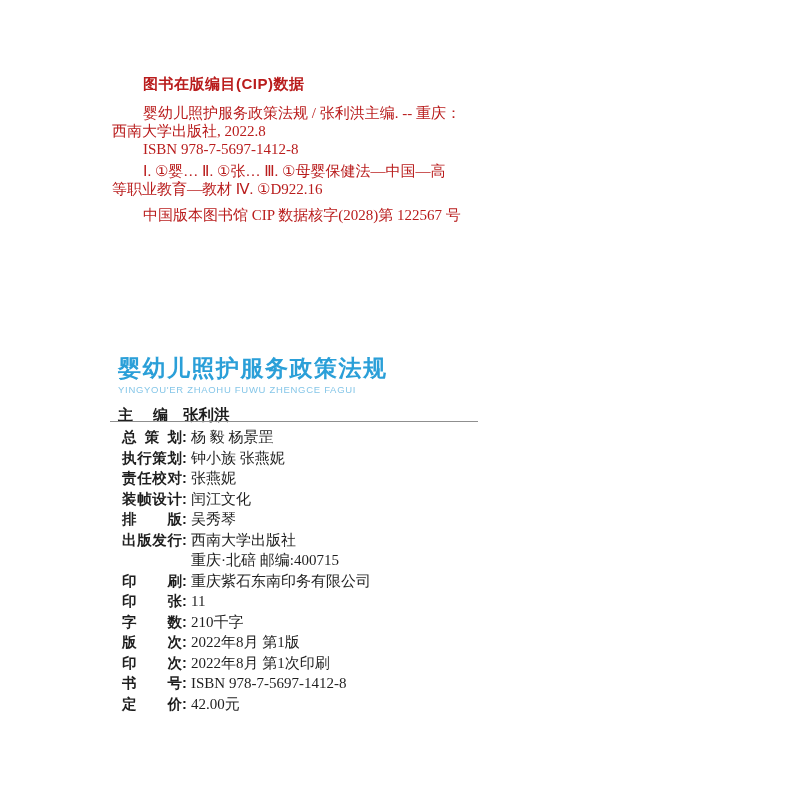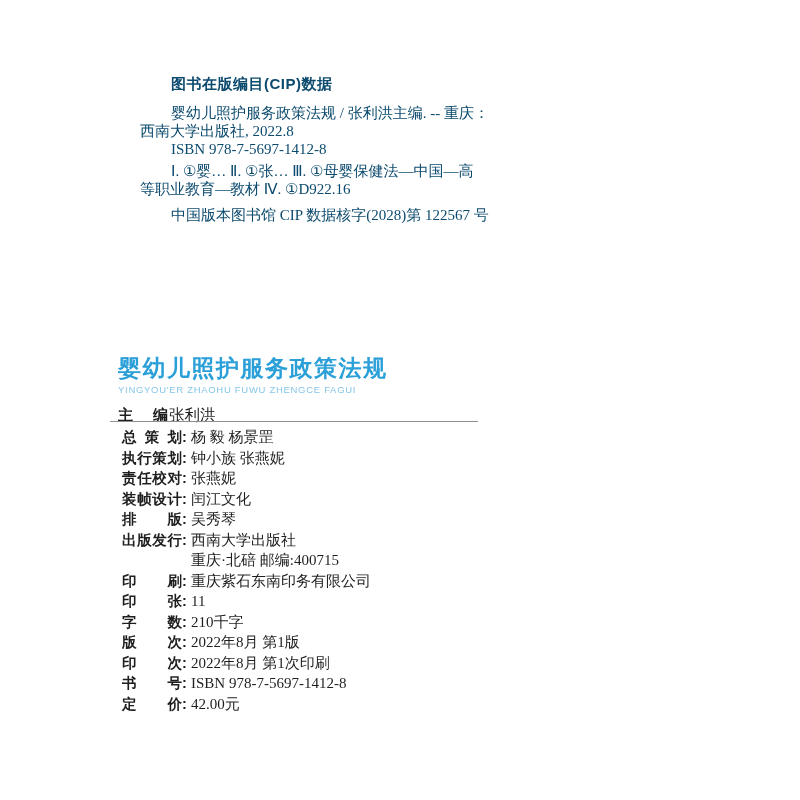--- a/index.html
+++ b/index.html
@@ -21,22 +21,21 @@
 
   
   .cip {
     position: absolute;
     left: 112px;
     top: 75px;
     font-family: "Liberation Serif", serif;
     font-size: 15px;
     line-height: 18px;
     white-space: nowrap;
-    color: #0c4a6e;
-    margin-left: 28px;
+    color: #b91c1c;
   }
   .cip .cip-header {
     font-family: "Liberation Sans", sans-serif;
     font-weight: 700;
     font-size: 15px;
     padding-left: 31px;
     letter-spacing: 0.5px;
   }
   .cip .indent { padding-left: 31px; }
   .cip .block-gap-1 { margin-top: 11px; }
@@ -69,23 +68,24 @@
     line-height: 18px;
   }
   .editor-label {
     display: inline-block;
     width: 50px;
     font-weight: 700;
     text-align: justify;
     text-align-last: justify;
   }
   .editor-name {
-    margin-left: 1px;
+    margin-left: 15px;
     font-family: "Liberation Serif", serif;
     font-size: 15.5px;
+    font-weight: bold;
   }
   .divider {
     position: absolute;
     left: 110px;
     top: 421px;
     width: 368px;
     height: 1px;
   }
 
   

